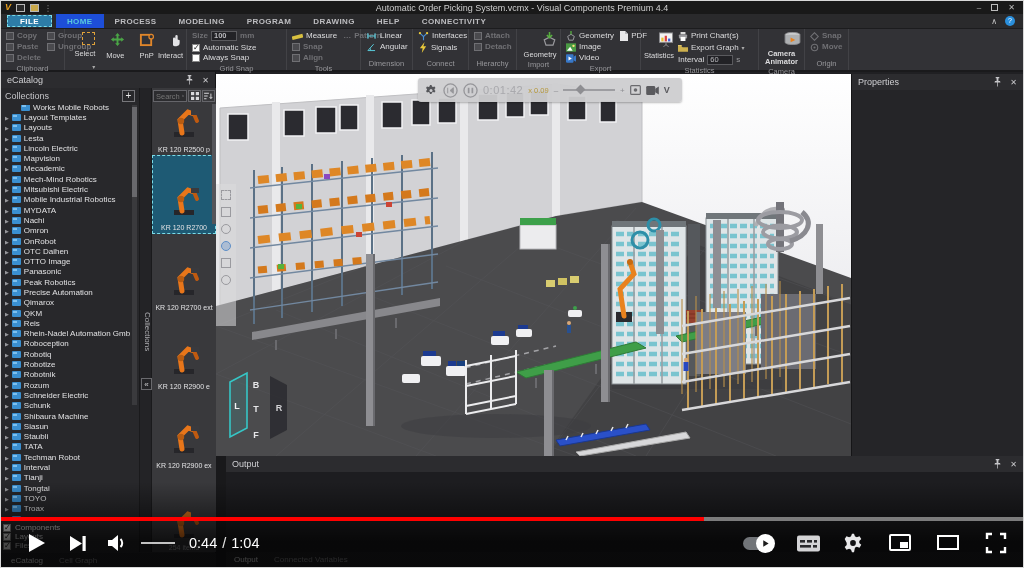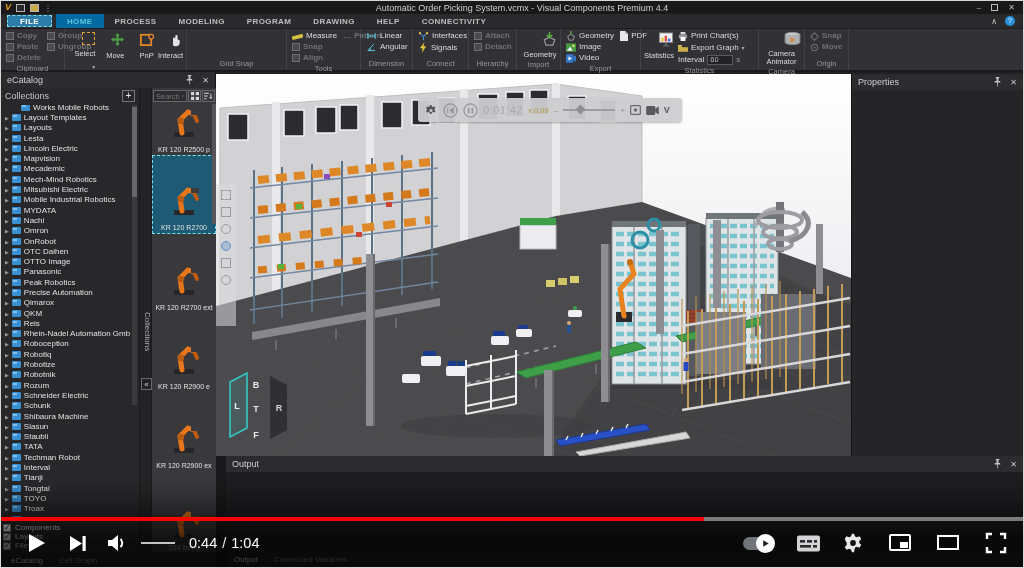--- a/index.html
+++ b/index.html
@@ -13,21 +13,21 @@
   .tb-ic{width:9px;height:8px;border:1px solid #b8b8b8;background:#2a2a2a;display:inline-block;}
   .tb-ic.doc{background:#caa94a;}
   .dots::before{content:"⋮";color:#999;font-size:8px;}
   #win-title{position:absolute;left:0;right:0;text-align:center;font-size:9px;color:#cfcfcf;pointer-events:none;padding-left:20px;}
   #winbtns{margin-left:auto;display:flex;gap:10px;align-items:center;z-index:2;padding-right:4px;}
   #winbtns span{font-size:8px;color:#bbb;line-height:8px;}
   .restore-box{width:7px;height:7px;border:1px solid #bbb;display:inline-block;}
   
   #tabsrow{left:0;top:13px;width:100%;height:15px;background:#2a2a2c;display:flex;align-items:stretch;padding-left:6px;border-bottom:1px solid #1c1c1e;}
   .mtab{display:flex;align-items:center;padding:0 11px;font-size:8px;font-weight:bold;letter-spacing:.4px;color:#bdbdc0;cursor:default;}
-  .mtab.active{background:#0369a1;color:#58c8da;}
+  .mtab.active{background:#1d4ed8;color:#58c8da;}
   .mtab.file{background:#2d7ca7;color:#fff;border:1px dashed #79dcea;margin:1px 4px 1px 0;padding:0 12px;}
   #ribbon-min{right:26px;top:16px;color:#c8c8c8;font-size:8px;}
   #ribbon-min::before{content:"∧";}
   #help-badge{right:8px;top:15px;width:10px;height:10px;border-radius:50%;background:#2a8fdc;color:#fff;font-size:7px;text-align:center;line-height:10px;}
   #help-badge::before{content:"?";}
   
   #ribbon{left:0;top:28px;width:100%;height:43px;background:#323236;display:flex;align-items:stretch;border-bottom:2px solid #1a1a1c;}
   .rgroup{display:flex;flex-direction:column;border-right:1px solid #424246;padding:2px 3px 0;flex:0 0 auto;}
   .gcontent{display:flex;gap:2px;flex:1;align-items:flex-start;}
   .gcol{display:flex;flex-direction:column;gap:1px;}
@@ -73,21 +73,21 @@
   .rcell svg{width:40px;height:52px;}
   .rlabel{font-size:7px;color:#e2e2e4;white-space:nowrap;overflow:hidden;max-width:62px;}
   #items-count{position:absolute;bottom:1px;left:0;right:0;text-align:center;font-size:7px;color:#a8a8ac;}
   #filters{left:2px;bottom:17px;display:flex;flex-direction:column;gap:2px;}
   .filt{display:flex;gap:4px;align-items:center;font-size:8px;color:#e0e0e2;}
   #ecat-tabs{left:0;bottom:0;width:215px;height:14px;background:#222225;display:flex;gap:4px;padding-left:4px;align-items:center;}
   .dock-tab{font-size:8px;color:#8c8c90;padding:0 6px;}
   .dock-tab.active{color:#e0e0e2;}
   
   #viewport{left:215px;top:73px;width:635px;height:382px;background:linear-gradient(#ffffff,#ededf0 60%);overflow:hidden;}
-  #simbar{left:202px;top:24px;width:264px;height:24px;background:rgba(205,205,208,.95);border-radius:3px;display:flex;align-items:center;gap:5px;padding:0 7px;box-shadow:0 1px 2px rgba(0,0,0,.25);}
+  #simbar{left:202px;top:4px;width:264px;height:24px;background:rgba(205,205,208,.95);border-radius:3px;display:flex;align-items:center;gap:5px;padding:0 7px;box-shadow:0 1px 2px rgba(0,0,0,.25);}
   #simbar .t{font-size:11px;color:#a9a9ad;letter-spacing:.5px;}
   #simbar .spd{font-size:7.5px;color:#b59739;}
   .sim-sign{font-size:8px;color:#8e8e92;}
   #vslider{width:52px;height:2px;background:#9d9da1;position:relative;}
   #vslider .knob{position:absolute;left:14px;top:-3px;width:7px;height:7px;background:#8e8e92;transform:rotate(45deg);}
   #left-tools{left:0;top:110px;width:20px;height:142px;background:rgba(218,218,221,.55);display:flex;flex-direction:column;align-items:center;gap:7px;padding-top:6px;}
   .lt{width:10px;height:10px;border:1.5px solid #8f8f94;opacity:.85;}
   .lt.dash{border-style:dashed;}
   .lt.globe{border-radius:50%;border-color:#4a82c4;background:rgba(90,140,200,.4);}
   .lt.round{border-radius:50%;}
@@ -221,20 +221,38 @@
           <svg class="icn" width="15" height="15" viewBox="0 0 18 18">
               <path d="M6,16 V8 a1.4,1.4 0 0 1 2.8,0 V5 a1.4,1.4 0 0 1 2.8,0 v4 l2.4,1 v3 a4,4 0 0 1 -4,4 h-1 a3,3 0 0 1 -3,-1 z" fill="#e3e3e6"></path>
             </svg>
           <span>Interact</span>
         </div>
       </div>
       <div class="glabel">Manipulation</div>
     </div>
 
     <div class="rgroup" style="width:100px">
+      <div class="gcol" style="gap:2px;">
+        <div class="rbtn dis">
+            <span>Size</span>
+          <span class="rinput">100</span>
+          <span>mm</span>
+          </div>
+        <div>
+
+        <label class="rbtn">
+              <span class="cbx on"></span>
+              <span>Automatic Size</span>
+            </label>
+            <label class="rbtn">
+              <span class="cbx"></span>
+              <span>Always Snap</span>
+            </label>
+          </div>
+      </div>
       <div class="glabel">Grid Snap</div>
     </div>
 
     <div class="rgroup" style="width:74px">
       <div class="gcontent">
         <div class="gcol">
           <div class="rbtn">
               <svg class="icn" width="11" height="9" viewBox="0 0 12 9">
                 <rect x="0" y="3" width="12" height="4" fill="#d8c040" transform="rotate(-14 6 5)"></rect>
               </svg>
@@ -397,21 +415,21 @@
               <span>Interval</span>
               <span class="rinput">60</span>
               <span style="color:#9a9a9e">s</span>
             </div>
         </div>
       </div>
       <div class="glabel">Statistics</div>
     </div>
 
     <div class="rgroup" style="width:46px">
-      <div class="gcontent" style="justify-content:center;width:100%;">
+      <div class="gcontent" style="justify-content:center;width:100%;font-weight:bold;">
         <div class="bigbtn" style="width:42px">
           <svg class="icn" width="17" height="13" viewBox="0 0 18 14">
               <ellipse cx="9" cy="3" rx="8" ry="2.6" fill="#caccce" stroke="#8a8a8e"></ellipse>
               <path d="M1,3 V11 a8,2.6 0 0 0 16,0 V3" fill="#aeb0b2" stroke="#8a8a8e"></path>
               <polygon points="7,6 12,8.5 7,11" fill="#e8821e"></polygon>
             </svg>
           <span>Camera Animator</span>
         </div>
       </div>
       <div class="glabel">Camera</div>

